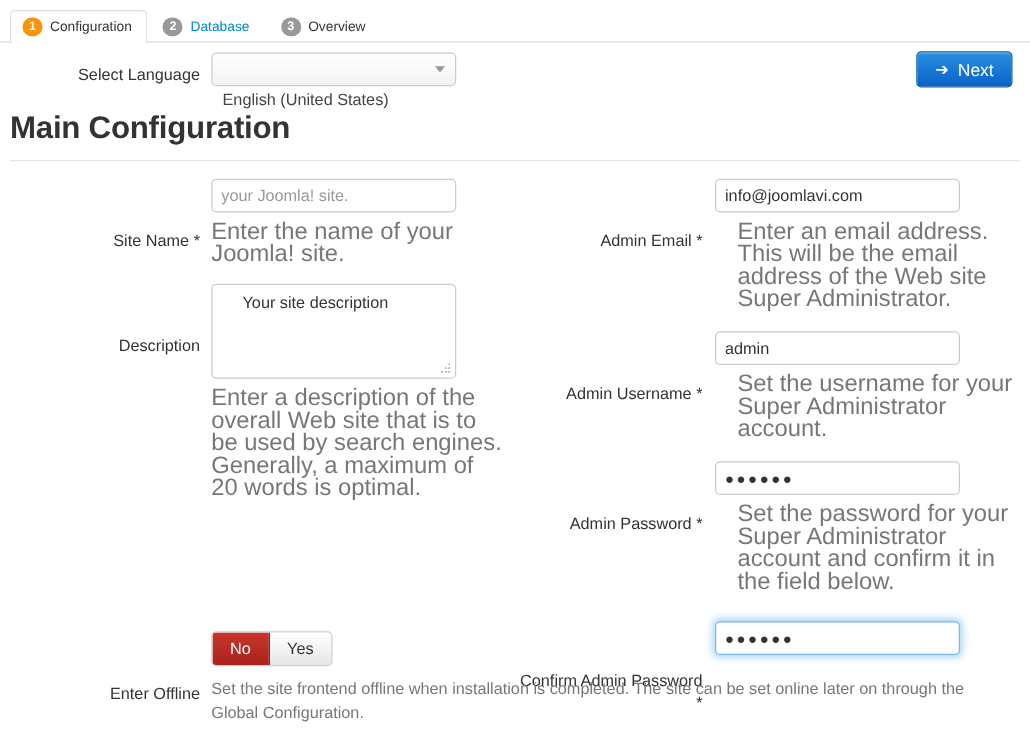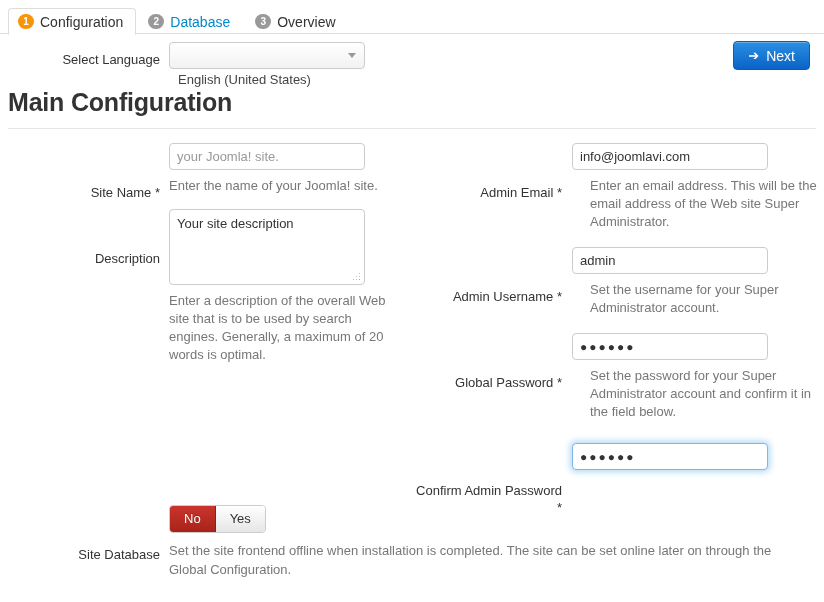--- a/index.html
+++ b/index.html
@@ -62,21 +62,21 @@
     margin-right: 6px;
     border-radius: 9px;
     background: #999999;
     color: #ffffff;
     font-size: 10px;
     font-weight: bold;
     line-height: 1;
     box-sizing: border-box;
   }
   .badge.orange { background: #f89406; }
-  .tab-label { font-size: 14px; color: #333333; }
+  .tab-label { font-size: 11px; color: #333333; }
   .tab-label.link { color: #0088cc; }
 
   
   .toprow {
     position: relative;
     height: 46px;
     padding-top: 9px;
     box-sizing: border-box;
   }
   .lang-label {
@@ -204,21 +204,21 @@
     color: #333333;
   }
   .ta-wrap { position: relative; width: 196px; }
   .ta {
     width: 196px;
     height: 76px;
     box-sizing: border-box;
     border: 1px solid #cccccc;
     border-radius: 4px;
     background: #ffffff;
-    padding: 6px 7px;
+    padding: 6px 24px;
     font-family: "Liberation Sans", sans-serif;
     font-size: 13px;
     color: #333333;
     resize: none;
     outline: none;
     display: block;
   }
   .grip {
     position: absolute;
     right: 4px;
@@ -232,21 +232,21 @@
       radial-gradient(#bbbbbb 40%, transparent 41%),
       radial-gradient(#bbbbbb 40%, transparent 41%),
       radial-gradient(#bbbbbb 40%, transparent 41%),
       radial-gradient(#bbbbbb 40%, transparent 41%);
     background-size: 3px 3px;
     background-repeat: no-repeat;
     background-position: 0 6px, 3px 6px, 6px 6px, 3px 3px, 6px 3px, 6px 0;
   }
   .help {
     margin-top: 7px;
-    font-size: 13px;
+    font-size: 19px;
     line-height: 18px;
     color: #777777;
     max-width: 235px;
   }
   .col-right .help { max-width: 232px; margin-left: 18px; }
 
   
   .offline-row { position: relative; margin-top: 2px; }
   .btn-group {
     display: inline-flex;
@@ -353,39 +353,39 @@
 
     <div class="field" style="margin-top:16px;">
       <div class="flabel">Admin Username *</div>
       <div class="fcontrol">
         <input class="inp" type="text" value="admin" style="">
         <div class="help">Set the username for your Super Administrator account.</div>
       </div>
     </div>
 
     <div class="field" style="margin-top:16px;">
-      <div class="flabel">Global Password *</div>
+      <div class="flabel">Admin Password *</div>
       <div class="fcontrol">
         <input class="inp pw-dots" type="text" value="●●●●●●" style="">
         <div class="help">Set the password for your Super Administrator account and confirm it in the field below.</div>
       </div>
     </div>
 
     <div class="field" style="margin-top:22px;">
       <div class="flabel" style="top:2px;">Confirm Admin Password *</div>
       <div class="fcontrol">
         <input class="inp pw-dots focused" type="text" value="●●●●●●" style="">
       </div>
     </div>
 
   </div>
 </div>
 
 <div class="offline-row">
-  <div class="flabel">Site Database</div>
+  <div class="flabel">Enter Offline</div>
   <div class="fcontrol">
     <div class="btn-group">
       <div class="bg-btn active-danger">No</div>
       <div class="bg-btn">Yes</div>
     </div>
     <div class="offline-help">Set the site frontend offline when installation is completed. The site can be set online later on through the Global Configuration.</div>
   </div>
 </div>
 
 </body></html>

